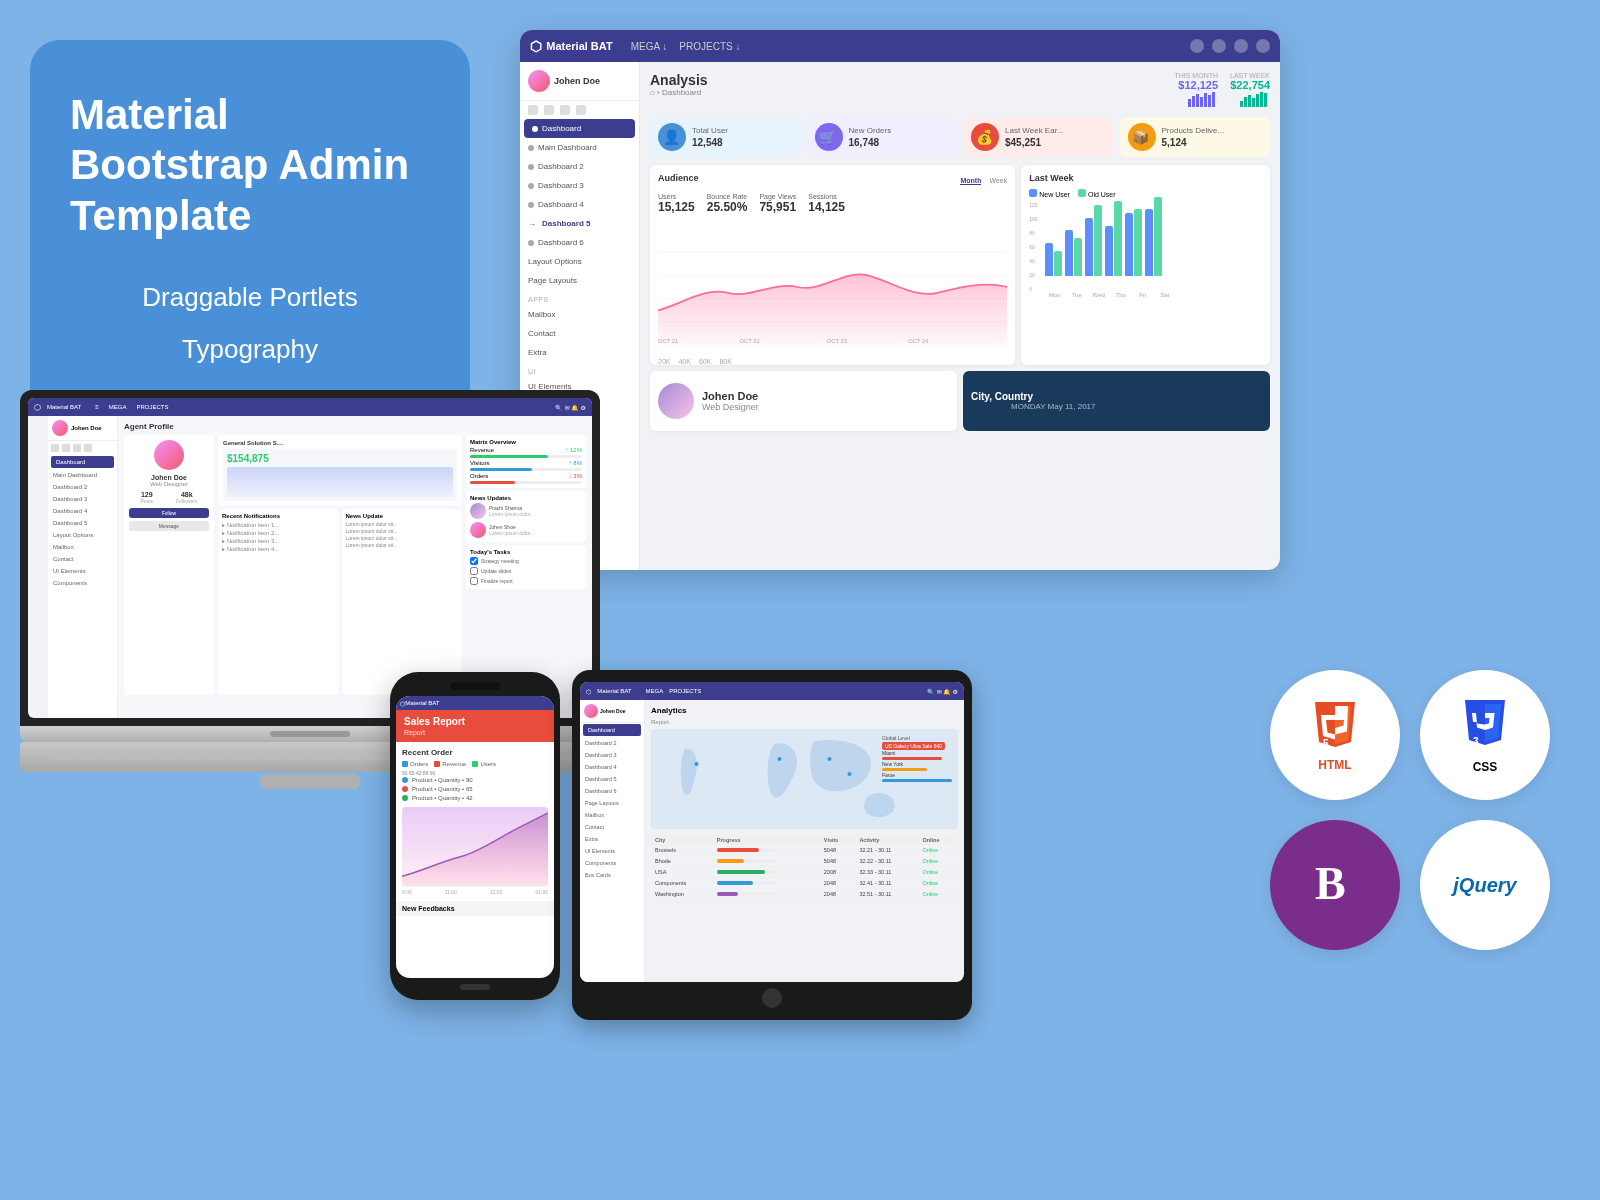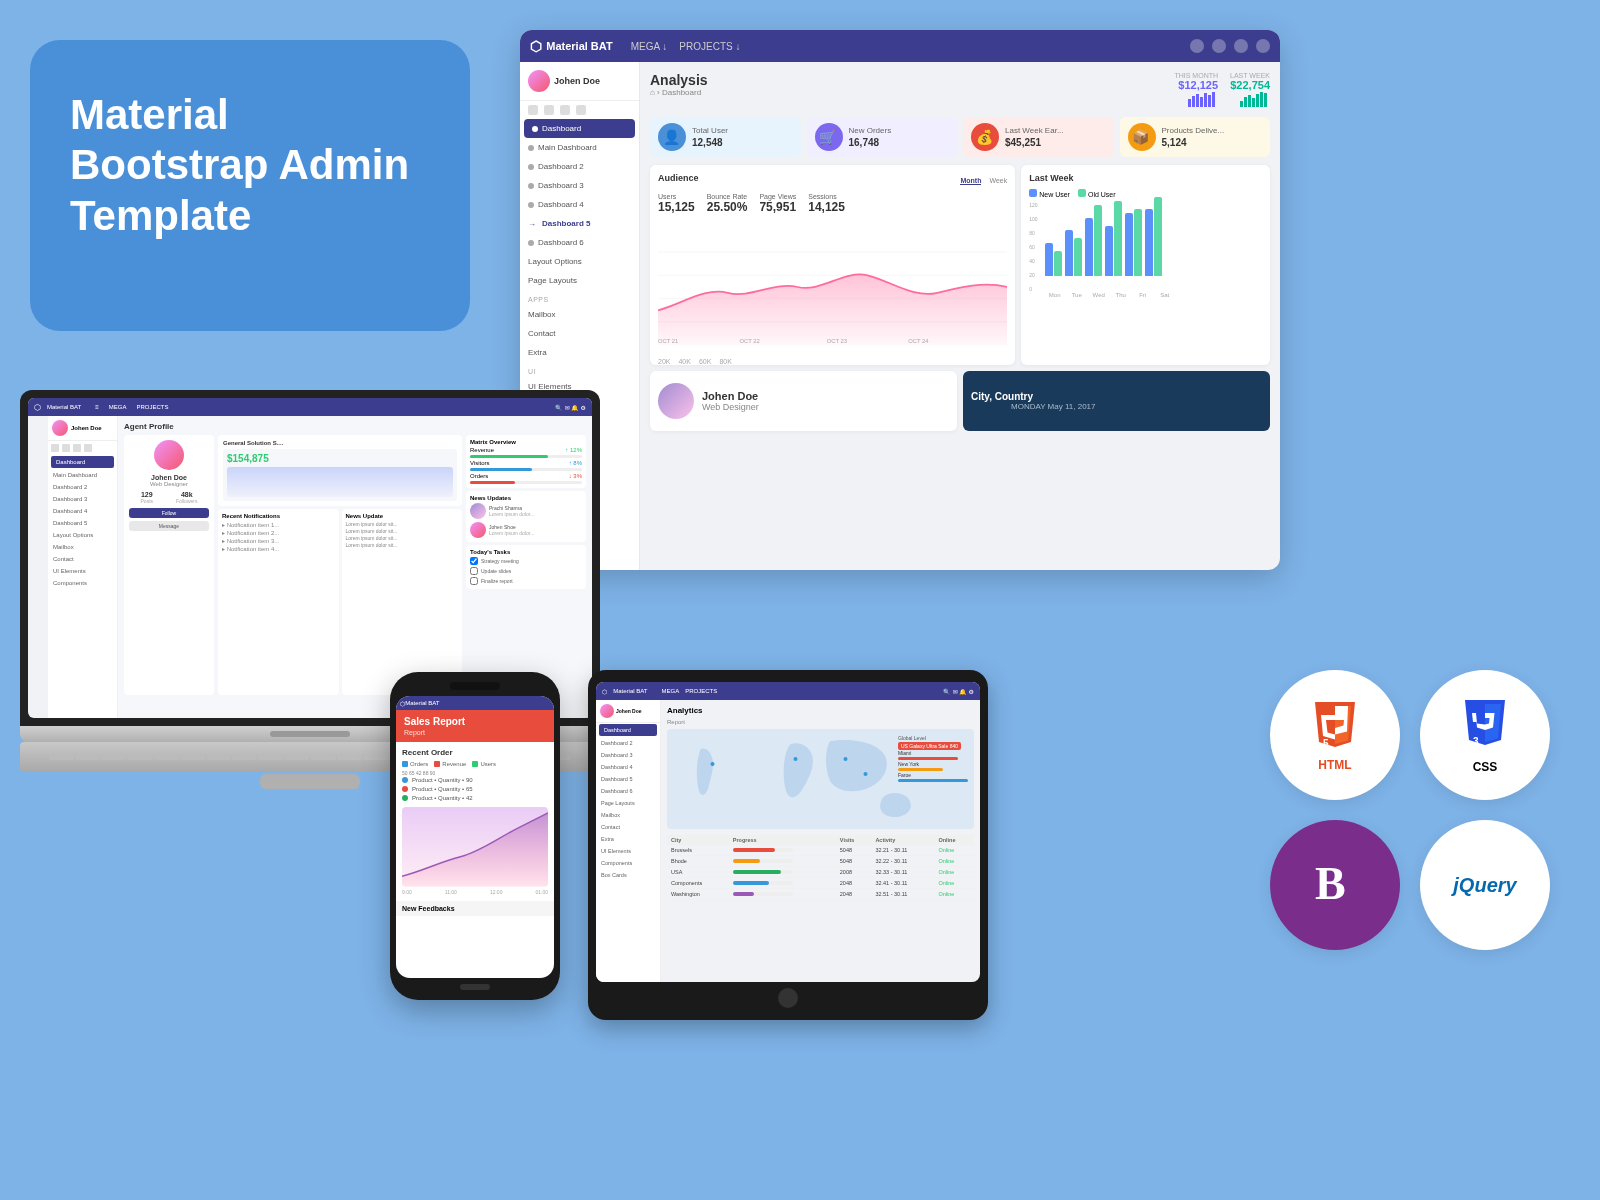--- a/index.html
+++ b/index.html
@@ -435,21 +435,21 @@
       margin-top: 6px;
       position: relative;
       overflow: hidden;
     }
     .ph-feedback { padding: 4px 6px; font-size: 7px; font-weight: 700; background: #f5f5f5; }
 
     
     .tablet-wrap {
       position: absolute;
       bottom: 180px;
-      left: 588px;
+      left: 572px;
       width: 400px;
     }
     .tablet-frame {
       background: #1a1a1a;
       border-radius: 18px;
       padding: 12px 8px;
       box-shadow: 0 8px 25px rgba(0,0,0,0.3);
     }
     .tablet-screen {
       background: #f0f2f5;
@@ -531,20 +531,26 @@
       margin-top: 3px;
     }
 
     
   </style>
 </head>
 <body>
 
 <div class="hero-panel">
   <div class="hero-title">Material Bootstrap Admin Template</div>
+  <div class="hero-features">
+    <div>Draggable Portlets</div>
+    <div>Typography</div>
+    <div>Widgets</div>
+    <div>30+ Plugins</div>
+  </div>
 </div>
 
 <div class="dashboard-main">
 
   <div class="db-topbar">
     <div class="db-topbar-logo">
       <span style="font-size:14px;">⬡</span>
       <span>Material BAT</span>
     </div>
     <div class="db-topbar-nav">

